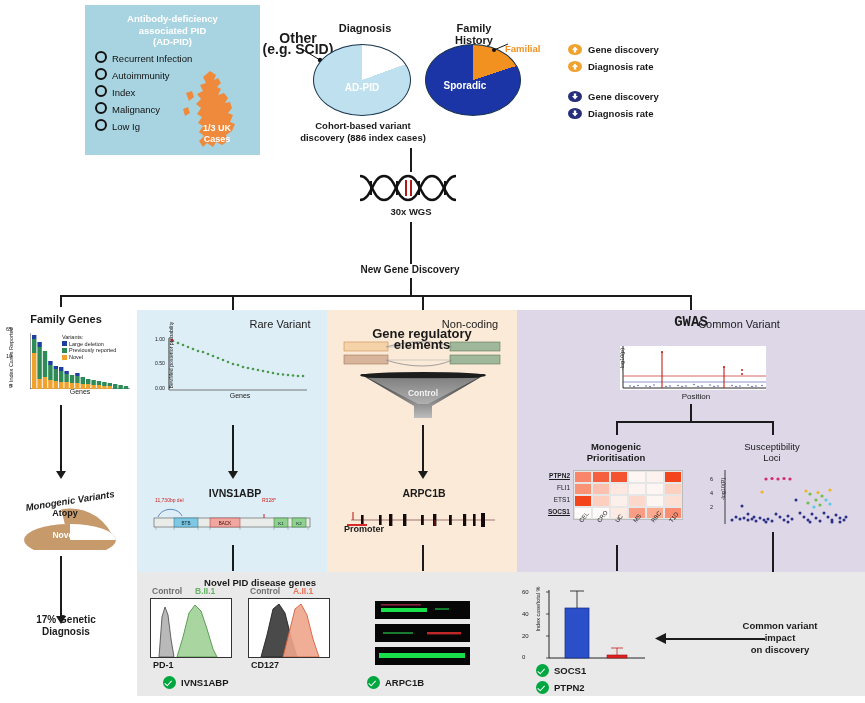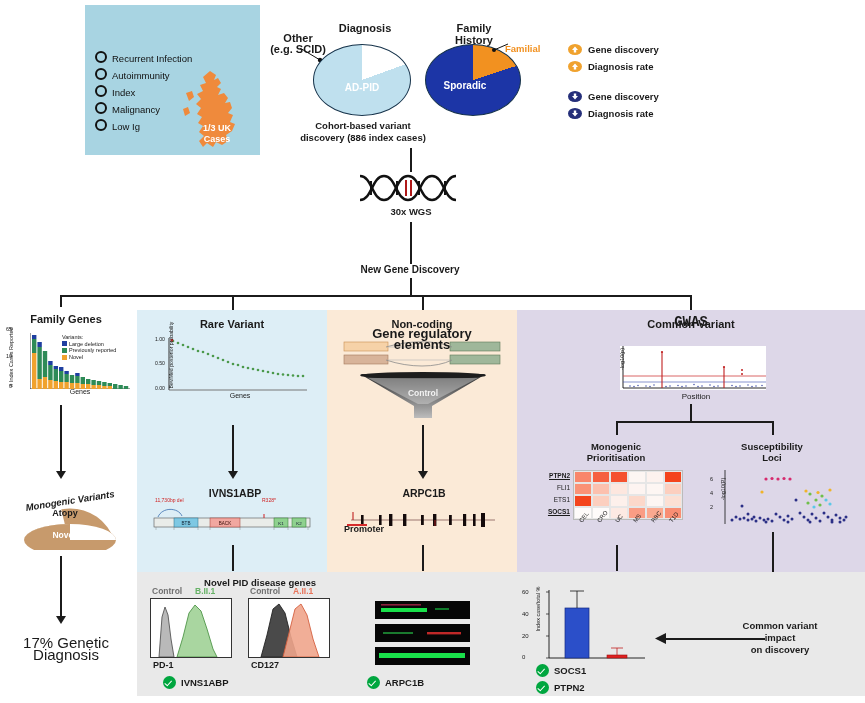--- a/index.html
+++ b/index.html
@@ -14,21 +14,21 @@
      font-size:9.5px;font-weight:bold;color:#ffffff;line-height:11.5px;}
   .bullet-row{position:absolute;left:10px;font-size:9.5px;color:#111;white-space:nowrap;}
   .b-ring{display:inline-block;width:8px;height:8px;border:2px solid #111;border-radius:50%;
      margin-right:5px;vertical-align:-1px;}
   #uk-map{position:absolute;right:8px;bottom:4px;width:72px;height:82px;}
   #uk-cases{position:absolute;right:10px;bottom:10px;width:66px;text-align:center;
      font-size:9px;font-weight:bold;color:#ffffff;line-height:11px;}
 
   
   #diag-title{left:320px;top:22px;width:90px;font-size:11px;font-weight:bold;}
-  #other-lab{left:262px;top:33px;width:72px;font-size:11px;font-weight:bold;line-height:11px;}
+  #other-lab{left:262px;top:33px;width:72px;font-size:14px;font-weight:bold;line-height:11px;}
   #pie-diag{left:313px;top:44px;width:98px;height:72px;border-radius:50%;
      background:conic-gradient(from 0deg,#ffffff 0deg 70deg,#bfe0ee 70deg 360deg);
      border:1.4px solid #15324a;box-sizing:border-box;}
   #adpid-slicelab{left:330px;top:82px;width:64px;font-size:10px;color:#ffffff;font-weight:bold;}
   #fam-title{left:438px;top:22px;width:72px;font-size:11px;font-weight:bold;line-height:12px;}
   #pie-fam{left:425px;top:44px;width:96px;height:72px;border-radius:50%;
      background:conic-gradient(from 0deg,#f29120 0deg 72deg,#1c35a6 72deg 360deg);
      border:1.4px solid #15324a;box-sizing:border-box;}
   #sporadic-lab{left:432px;top:80px;width:66px;font-size:10px;color:#ffffff;font-weight:bold;}
   #familial-lab{left:505px;top:43px;width:60px;font-size:9.5px;color:#f29120;font-weight:bold;}
@@ -52,21 +52,21 @@
   .vl{width:1.6px;}
   .hl{height:1.6px;}
   .arrow-dn{position:absolute;width:0;height:0;border-left:5px solid transparent;
      border-right:5px solid transparent;border-top:8px solid #1b1b1b;}
 
   
   #panel-rare{left:137px;top:310px;width:190px;height:262px;background:#ddeef6;}
   #panel-nc{left:327px;top:310px;width:190px;height:262px;background:#fbead7;}
   #panel-cv{left:517px;top:310px;width:348px;height:262px;background:#ddd7e8;}
   #panel-bottom{left:137px;top:572px;width:728px;height:124px;background:#e9e9e9;}
-  .p-title{position:absolute;width:100%;text-align:center;top:8px;font-size:11px;font-weight:bold;}
+  .p-title{position:absolute;width:100%;text-align:center;top:8px;font-size:11px;font-weight:normal;padding-left:48px;}
 
   
   #kg-title{left:7px;top:313px;width:118px;font-size:11px;font-weight:bold;}
   #kg-chart{left:30px;top:333px;width:100px;height:56px;}
   #kg-yaxis{left:0px;top:326px;width:14px;height:72px;}
   #kg-ylab{position:absolute;left:-24px;top:28px;width:70px;font-size:5.5px;
       transform:rotate(-90deg);text-align:center;white-space:nowrap;}
   .kg-tick{position:absolute;right:2px;font-size:5.5px;}
   #kg-xlab{left:38px;top:388px;width:84px;font-size:7px;}
   #kg-legend{left:62px;top:334px;font-size:5.5px;line-height:6.6px;}
@@ -98,33 +98,33 @@
   #hm{left:573px;top:470px;width:108px;height:48px;border:0.8px solid #bbb;
      display:grid;grid-template-columns:repeat(6,1fr);grid-template-rows:repeat(4,1fr);}
   .hm-c{border:0.5px solid #e6e6e6;}
   .hm-r{position:absolute;right:0;font-size:6.5px;text-align:right;white-space:nowrap;
      font-weight:bold;text-decoration:underline;}
   .hm-r.plain{font-weight:normal;text-decoration:none;}
   .hm-col{position:absolute;font-size:6px;transform:rotate(-52deg);
      transform-origin:left top;white-space:nowrap;}
 
   
-  #susc-title{left:707px;top:441px;width:130px;font-size:9.5px;font-weight:bold;line-height:11px;}
+  #susc-title{left:707px;top:441px;width:130px;font-size:9.5px;font-weight:normal;line-height:11px;}
   #susc-plot{left:722px;top:470px;width:128px;height:56px;}
   #susc-ylab{position:absolute;left:-26px;top:16px;width:54px;font-size:5.5px;
      transform:rotate(-90deg);text-align:center;}
   .susc-tk{position:absolute;left:-12px;font-size:5.5px;}
 
   
   #mv-donut{left:20px;top:490px;width:100px;height:60px;}
   #mv-title{left:12px;top:495px;width:116px;font-size:9.5px;font-style:italic;font-weight:bold;
      transform:rotate(-9deg);}
   #mv-known{left:30px;top:508px;width:70px;font-size:9px;font-weight:bold;}
   #mv-novel{left:34px;top:530px;width:60px;font-size:8.5px;color:#fff;font-weight:bold;}
-  #gen-diag{left:8px;top:637px;width:116px;font-size:15px;font-weight:normal;line-height:12px;}
+  #gen-diag{left:8px;top:614px;width:116px;font-size:10px;font-weight:bold;line-height:12px;}
 
   
   #ivns-lab{left:185px;top:487px;width:100px;font-size:10.5px;font-weight:bold;}
   #ivns-model{left:152px;top:505px;width:160px;height:34px;}
   #ivns-del{left:155px;top:497px;width:70px;font-size:5px;color:#d02020;}
   #ivns-r{left:262px;top:497px;width:50px;font-size:5px;color:#d02020;}
   #arpc-lab{left:384px;top:487px;width:80px;font-size:10.5px;font-weight:bold;}
   #arpc-model{left:345px;top:510px;width:152px;height:20px;}
   #prom-lab{left:344px;top:524px;width:60px;font-size:9px;font-weight:bold;}
 
@@ -142,20 +142,25 @@
   #pen-bar{left:535px;top:588px;width:118px;height:80px;}
   #pen-ylab{position:absolute;left:-30px;top:18px;width:66px;font-size:5.5px;
      transform:rotate(-90deg);text-align:center;}
   .pen-tk{position:absolute;left:-13px;font-size:6px;}
   #cv-imp{left:700px;top:620px;width:160px;font-size:9.5px;font-weight:bold;line-height:12px;}
 </style>
 </head>
 <body>
 
 <div class="abs" id="adpid-box">
+  <div id="adpid-title">
+    <div>Antibody-deficiency</div>
+    <div>associated PID</div>
+    <div>(AD-PID)</div>
+  </div>
 
   <div class="bullet-row" style="top:46px"><span class="b-ring"></span><span>Recurrent Infection</span></div>
   <div class="bullet-row" style="top:63px"><span class="b-ring"></span><span>Autoimmunity</span></div>
   <div class="bullet-row" style="top:80px"><span class="b-ring"></span><span>Index</span></div>
   <div class="bullet-row" style="top:97px"><span class="b-ring"></span><span>Malignancy</span></div>
   <div class="bullet-row" style="top:114px"><span class="b-ring"></span><span>Low Ig</span></div>
 
   <svg id="uk-map" viewBox="0 0 72 82">
     <path fill="#ef8a3c" d="M30 2 L36 6 L34 11 L38 9 L41 14 L37 18 L41 20 L38 26 L44 24 L48 29
       L45 34 L50 33 L52 39 L48 44 L53 46 L50 53 L55 55 L52 62 L46 66 L48 72 L42 76 L36 73

